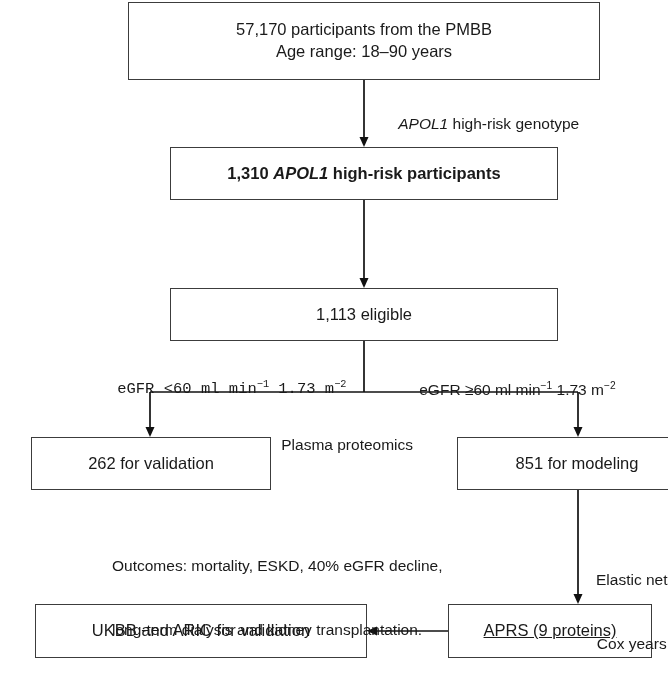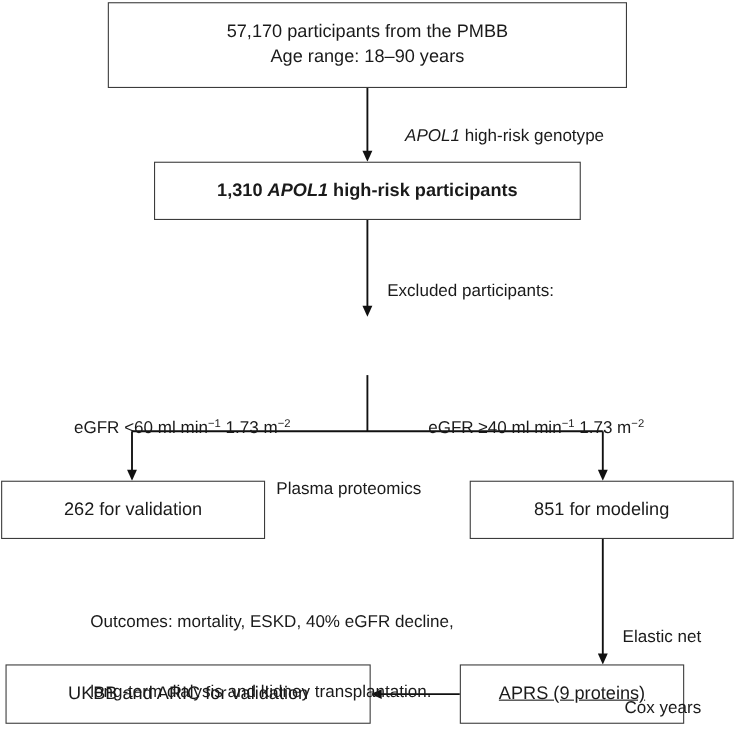--- a/index.html
+++ b/index.html
@@ -1,33 +1,33 @@
 <!DOCTYPE html>
 <html><head>
 <meta charset="utf-8">
 <style>
   html,body{margin:0;padding:0;background:#ffffff;}
   body{
     width:668px;height:685px;position:relative;overflow:hidden;
     font-family:"Liberation Sans","DejaVu Sans",sans-serif;
     color:#1a1a1a;
   }
-  #flow{position:absolute;inset:0;width:609px;height:685px;}
+  #flow{position:absolute;inset:0;width:609px;height:685px;margin-left:30px;}
   .box{
     position:absolute;box-sizing:border-box;
     border:1.6px solid #3c3c3c;background:#ffffff;
     display:flex;align-items:center;justify-content:center;
     text-align:center;line-height:1.32;font-size:16.5px;
   }
   .lbl{
     position:absolute;font-size:15.5px;line-height:1.38;
     color:#1a1a1a;white-space:pre;
   }
   .lbl.c{text-align:left;}
-  .lbl.l{text-align:right;}
+  .lbl.l{text-align:center;}
   i{font-style:italic;}
   sup{font-size:0.66em;vertical-align:super;line-height:0;}
   svg{position:absolute;left:0;top:0;overflow:visible;}
   .ln{stroke:#111111;stroke-width:1.7;fill:none;}
   .ah{fill:#111111;}
 </style>
 </head>
 <body>
 
 <div id="flow">
@@ -63,20 +63,23 @@
       <div>Age range: 18–90 years</div>
     </div>
   </div>
 
   <div class="box" style="left:140px;top:147px;width:388px;height:53px;font-weight:bold;">
     <div>
       <span>1,310 </span><i>APOL1</i><span> high-risk participants</span>
     </div>
   </div>
 
+  <div class="box" style="left:140px;top:288px;width:388px;height:53px;">
+    <span>1,113 eligible</span>
+  </div>
 
   <div class="box" style="left:1px;top:437px;width:240px;height:53px;">
     <span>262 for validation</span>
   </div>
 
   <div class="box" style="left:427px;top:437px;width:240px;height:53px;">
     <span>851 for modeling</span>
   </div>
 
   <div class="box" style="left:5px;top:604px;width:332px;height:54px;">
@@ -85,29 +88,28 @@
 
   <div class="box" style="left:418px;top:604px;width:204px;height:54px;text-decoration:underline;">
     <span>APRS (9 proteins)</span>
   </div>
 
   <div class="lbl l" style="left:351px;top:92px;">
     <i>APOL1</i><span> high-risk genotype</span>
   </div>
 
   <div class="lbl l" style="left:352px;top:211px;">
-    <div>Excluded participants:</div>
   </div>
 
-  <div class="lbl l" style="left:50px;top:358px;">
+  <div class="lbl l" style="left:50px;top:358px;font-family:Liberation Mono, monospace;">
     <span>eGFR &lt;60 ml min</span><sup>−1</sup><span> 1.73 m</span><sup>−2</sup>
   </div>
 
   <div class="lbl l" style="left:372px;top:358px;">
-    <span>eGFR ≥40 ml min</span><sup>−1</sup><span> 1.73 m</span><sup>−2</sup>
+    <span>eGFR ≥60 ml min</span><sup>−1</sup><span> 1.73 m</span><sup>−2</sup>
   </div>
 
   <div class="lbl c" style="left:234px;top:413px;width:200px;">
     <span>Plasma proteomics</span>
   </div>
 
   <div class="lbl c" style="left:82px;top:512px;width:404px;">
     <div>Outcomes: mortality, ESKD, 40% eGFR decline,</div>
     <div>long-term dialysis and kidney transplantation.</div>
   </div>

